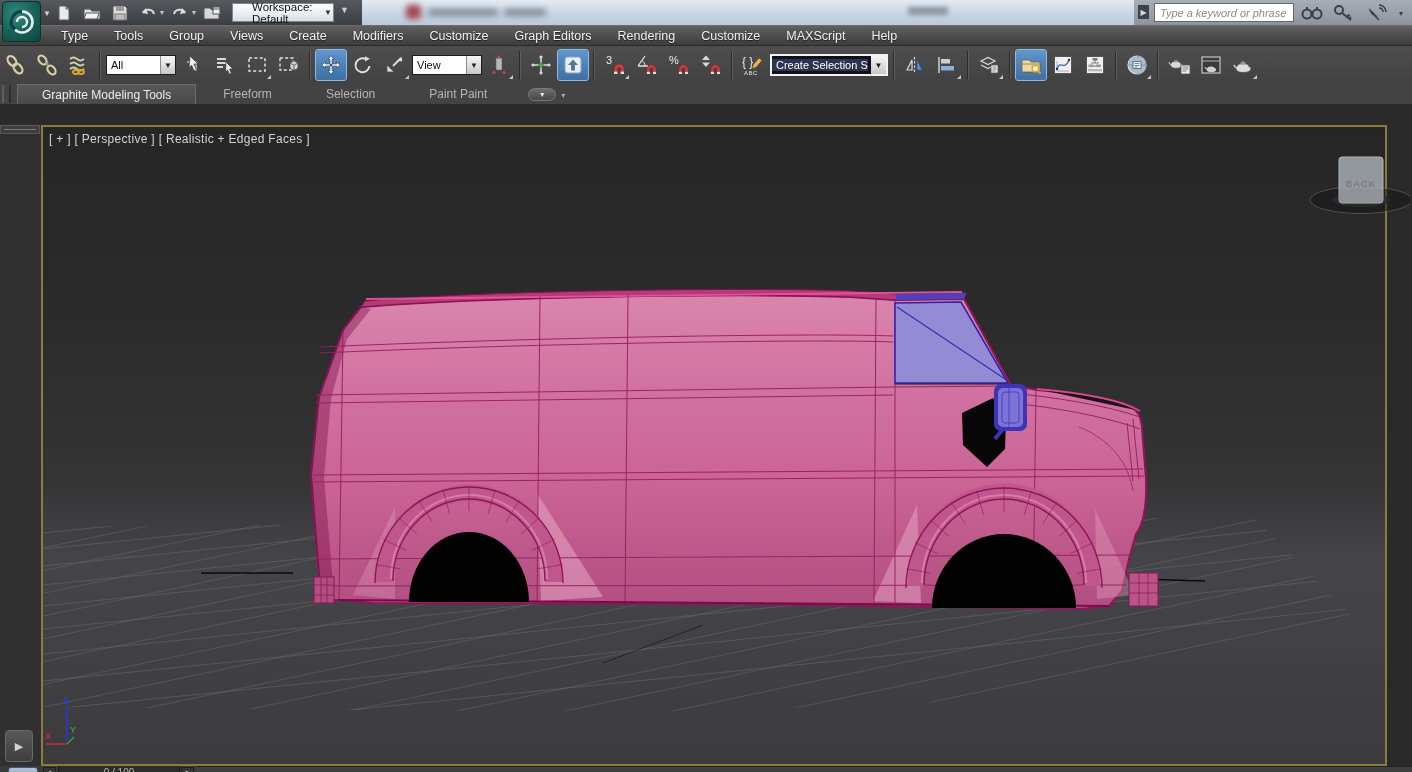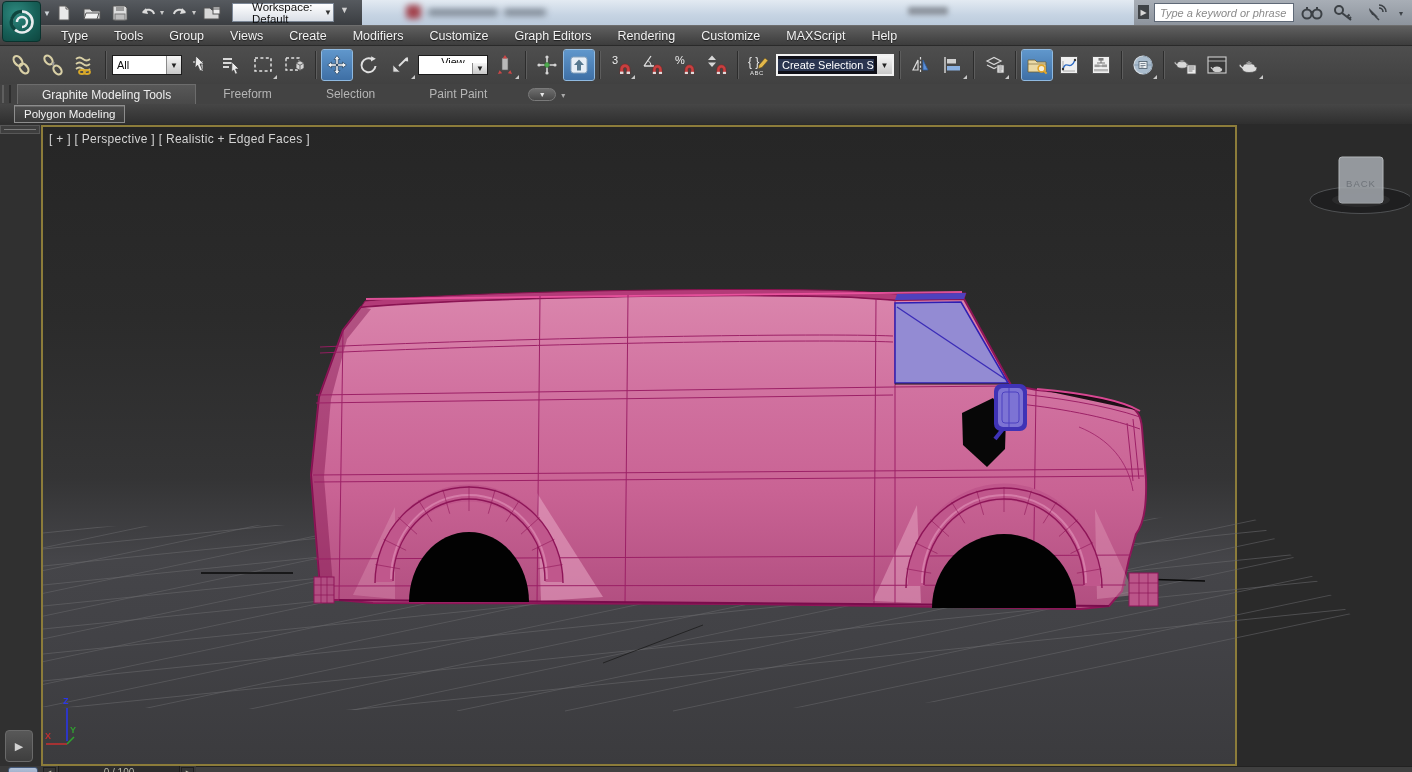--- a/index.html
+++ b/index.html
@@ -41,21 +41,21 @@
   .iccaret{position:absolute;left:1399px;top:9px;font-size:8px;color:#3d4247;}
   
   .menubar{position:absolute;left:0;top:25px;width:1412px;height:20px;
            background:linear-gradient(#606060,#474747 70%,#3d3d3d);
            border-top:1px solid #6d6d6d;display:flex;align-items:center;padding-left:48px;}
   .mitem{padding:0 13px;font-size:12.5px;color:#f2f2f2;text-shadow:0 1px 1px rgba(0,0,0,.6);height:20px;
          display:flex;align-items:center;}
   
   .toolbar{position:absolute;left:0;top:45px;width:1412px;height:39px;
            background:linear-gradient(#4e4e4e,#414141);border-top:1px solid #2a2a2a;
-           display:flex;align-items:center;padding-left:6px;gap:2px;}
+           display:flex;align-items:center;padding-left:0;gap:2px;}
   .tbtn{position:relative;width:30px;height:30px;display:flex;align-items:center;justify-content:center;
         border-radius:2px;flex:none;}
   .tbtn.active{background:linear-gradient(#6097cc,#3e6fa5);outline:1px solid #8fb9e0;}
   .fly::after{content:"";position:absolute;right:1px;bottom:1px;
               border-left:4px solid transparent;border-bottom:4px solid #c9c9c9;}
   .tsep{width:2px;height:28px;margin:0 3px;flex:none;
         background:linear-gradient(90deg,#2c2c2c 50%,#5d5d5d 50%);}
   .combo{height:20px;background:#fff;border:1px solid #1c1c1c;display:flex;align-items:center;
          font-size:11px;color:#0d0d0d;flex:none;}
   .combo .val{padding:0 4px;white-space:nowrap;overflow:hidden;}
@@ -85,21 +85,21 @@
         background:linear-gradient(#4e4e4e,#3a3a3a);box-shadow:inset 0 1px rgba(255,255,255,.15);
         color:#f2f2f2;font-size:11.5px;display:flex;align-items:center;}
   
   .leftstrip{position:absolute;left:0;top:124px;width:41px;height:642px;background:#303030;}
   .lgrip{position:absolute;left:0;top:1px;width:40px;height:9px;background:#3e3e3e;
          border:1px solid #575757;}
   .lgrip::after{content:"";position:absolute;left:3px;right:3px;top:3px;height:1px;background:#7b7b7b;}
   .flyoutbtn{position:absolute;left:5px;top:606px;width:28px;height:32px;border-radius:4px;
              border:1px solid #6a6a6a;background:linear-gradient(#585858,#3e3e3e);
              color:#d2d2d2;font-size:11px;display:flex;align-items:center;justify-content:center;}
-  .viewport{position:absolute;left:41px;top:125px;width:1196px;height:641px;
+  .viewport{position:absolute;left:41px;top:125px;width:1346px;height:641px;
             border:2px solid #8c7c3a;
             background:linear-gradient(180deg,#262626 0%,#2b2b2b 30%,#343435 55%,#454549 68%,#424246 80%,#3b3b3e 100%);}
   .vplabel{position:absolute;left:6px;top:5px;font-size:12px;color:#d4d4d4;letter-spacing:.3px;z-index:5;}
   .scene{position:absolute;left:0;top:0;width:1367px;height:637px;}
   svg text{font-family:"Liberation Sans",sans-serif;}
   
   .timebar{position:absolute;left:0;top:766px;width:1412px;height:6px;background:#3a3a3a;overflow:hidden;}
   .tthumb{position:absolute;left:8px;top:1px;width:30px;height:16px;border-radius:3px;
           border:1px solid #44597a;background:linear-gradient(#b2c1d8,#7d92b4);}
   .tbtn-sm{position:absolute;top:1px;width:13px;height:16px;background:#353535;border:1px solid #202020;
@@ -287,21 +287,21 @@
           <path d="M14.2 3.2 l4.6 2.6 -4.8 2.6 Z" fill="#e0e0e0"></path>
         </svg>
     </div>
     <div class="tbtn fly">
       <svg width="24" height="24" viewBox="0 0 24 24">
           <path d="M4 12 l7 7 h-7 Z" fill="#d9d9d9" stroke="#555" stroke-width=".7"></path>
           <path d="M10 13 L18 5" stroke="#e0e0e0" stroke-width="1.8"></path>
           <path d="M18.8 4 l.4 4.4 -4.6-.6 Z" fill="#e0e0e0"></path>
         </svg>
     </div>
-    <div class="combo" style="width:70px;flex-direction:column;">
+    <div class="combo" style="width:70px;">
       <span class="val">View</span>
       <span class="arr">▼</span>
     </div>
     <div class="tbtn fly">
       <svg width="24" height="24" viewBox="0 0 24 24">
           <rect x="9" y="5" width="6" height="12" fill="#b9b9b9" stroke="#5a5a5a" stroke-width=".6"></rect>
           <path d="M12 2 l2.4 3.6 h-4.8 Z" fill="#cc4646"></path>
           <path d="M5 21 l4.2-.8 -2.6-3 Z M19 21 l-4.2-.8 2.6-3 Z" fill="#cc4646"></path>
         </svg>
     </div>
@@ -463,23 +463,20 @@
   </div>
 
   <div class="ribbontabs">
     <div class="rgrip"></div>
     <div class="rtab-active">Graphite Modeling Tools</div>
     <div class="rtab">Freeform</div>
     <div class="rtab">Selection</div>
     <div class="rtab">Paint Paint</div>
     <div class="rfly">▼</div>
     <span class="rflycaret">▾</span>
-  </div>
-  <div class="ribbonpanel">
-    <div class="ptab">Polygon Modeling</div>
   </div>
 
   <div class="leftstrip">
     <div class="lgrip"></div>
     <div class="flyoutbtn">▶</div>
   </div>
 
   <div class="viewport">
     <div class="vplabel">[ + ] [ Perspective ] [ Realistic + Edged Faces ]</div>
 

